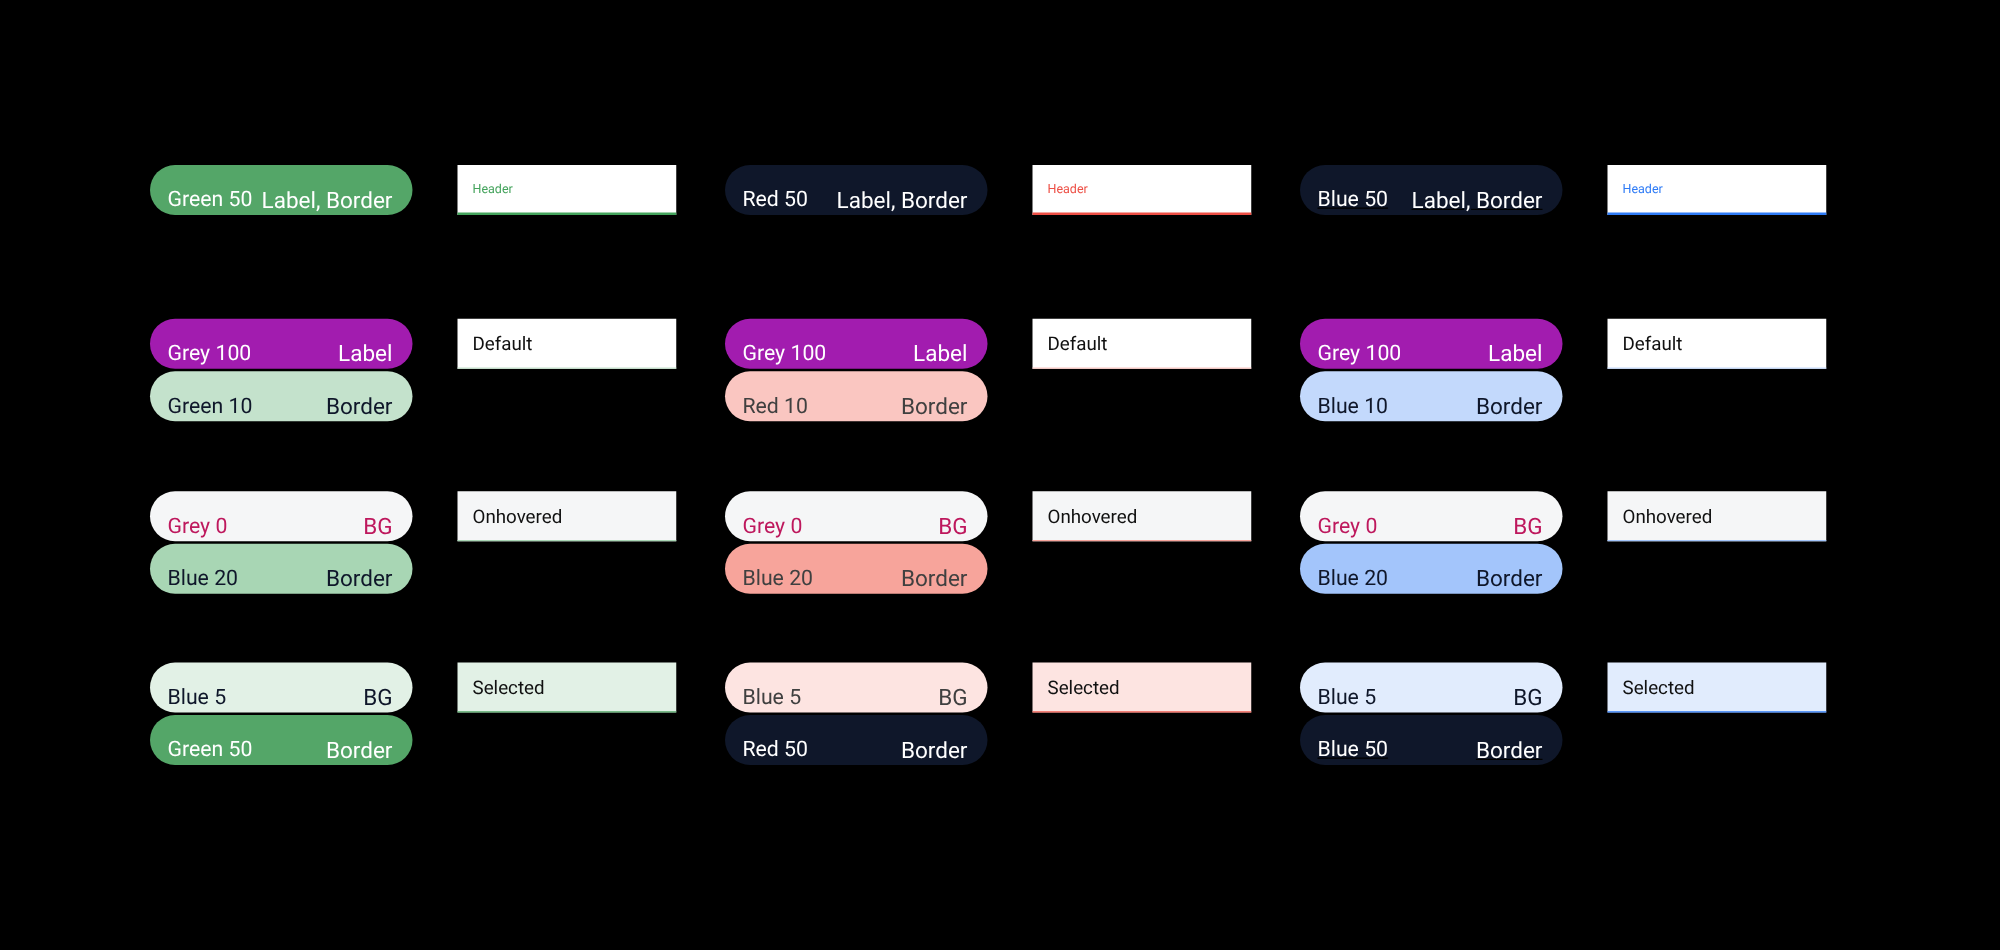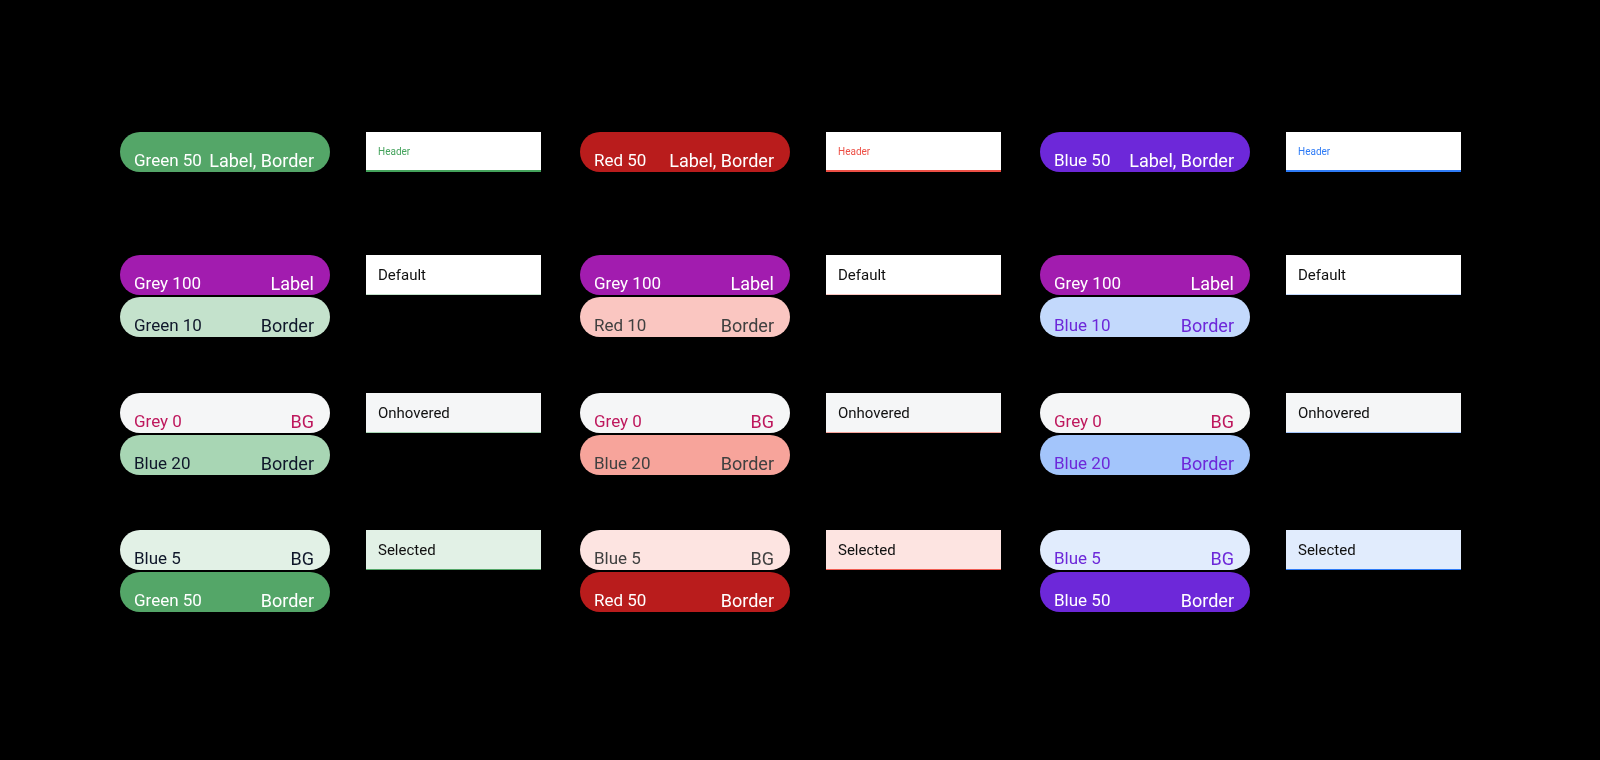--- a/index.html
+++ b/index.html
@@ -52,36 +52,36 @@
   }
   .pill + .pill { margin-top: 2px; }
   .pill-name  { font-size: 17px; font-weight: 400; }
   .pill-usage { font-size: 18px; font-weight: 400; }
 
   
   .bg-green-50 { background: #54a668; }
   .bg-green-10 { background: #c4e2cc; }
   .bg-green-20 { background: #a8d6b4; }
   .bg-green-5  { background: #e2f1e6; }
-  .bg-red-50   { background: #b91c1c; }
+  .bg-red-50   { background: #0f172a; }
   .bg-red-10   { background: #fac6c1; }
   .bg-red-20   { background: #f7a49b; }
   .bg-red-5    { background: #fde4e1; }
-  .bg-blue-50  { background: #6d28d9; }
+  .bg-blue-50  { background: #0f172a; text-decoration: underline; }
   .bg-blue-10  { background: #c3d9fc; }
   .bg-blue-20  { background: #a3c5fb; }
   .bg-blue-5   { background: #e1ecfd; }
   .bg-grey-100 { background: #a21caf; }
   .bg-grey-0   { background: #f5f6f7; }
 
   
   .t-white  { color: #fff; }
   .t-green  { color: #0f172a; }
   .t-red    { color: #404040; }
-  .t-blue   { color: #6d28d9; text-align: right; }
+  .t-blue   { color: #0f172a; text-align: right; }
   .t-dark   { color: #be185d; }
 
   
   .sw-header-green { background:#fff; color:#44a35c; border-bottom:2px solid #44a35c; }
   .sw-header-red   { background:#fff; color:#ed4f45; border-bottom:2px solid #ed4f45; }
   .sw-header-blue  { background:#fff; color:#2e7bf6; border-bottom:2px solid #2e7bf6; }
 
   .sw-default-green { background:#fff; color:#111; border-bottom:1px solid #c4e2cc; }
   .sw-default-red   { background:#fff; color:#111; border-bottom:1px solid #fac6c1; }
   .sw-default-blue  { background:#fff; color:#111; border-bottom:1px solid #c3d9fc; }

